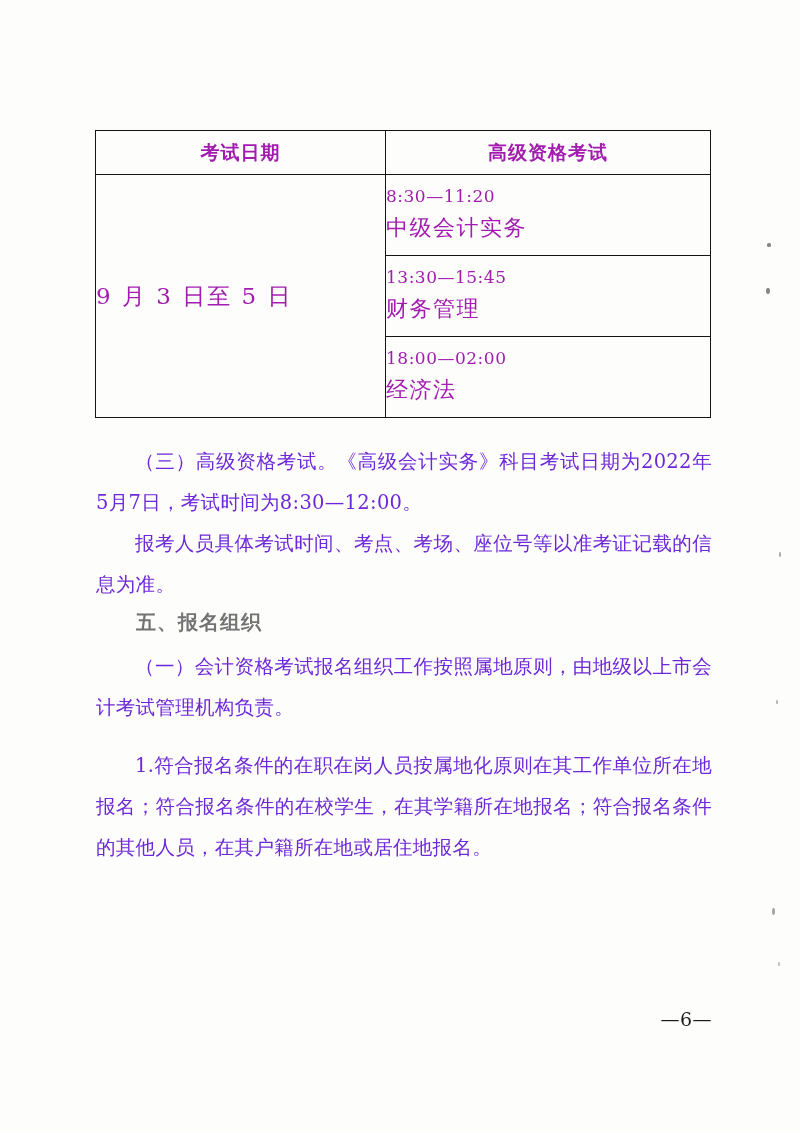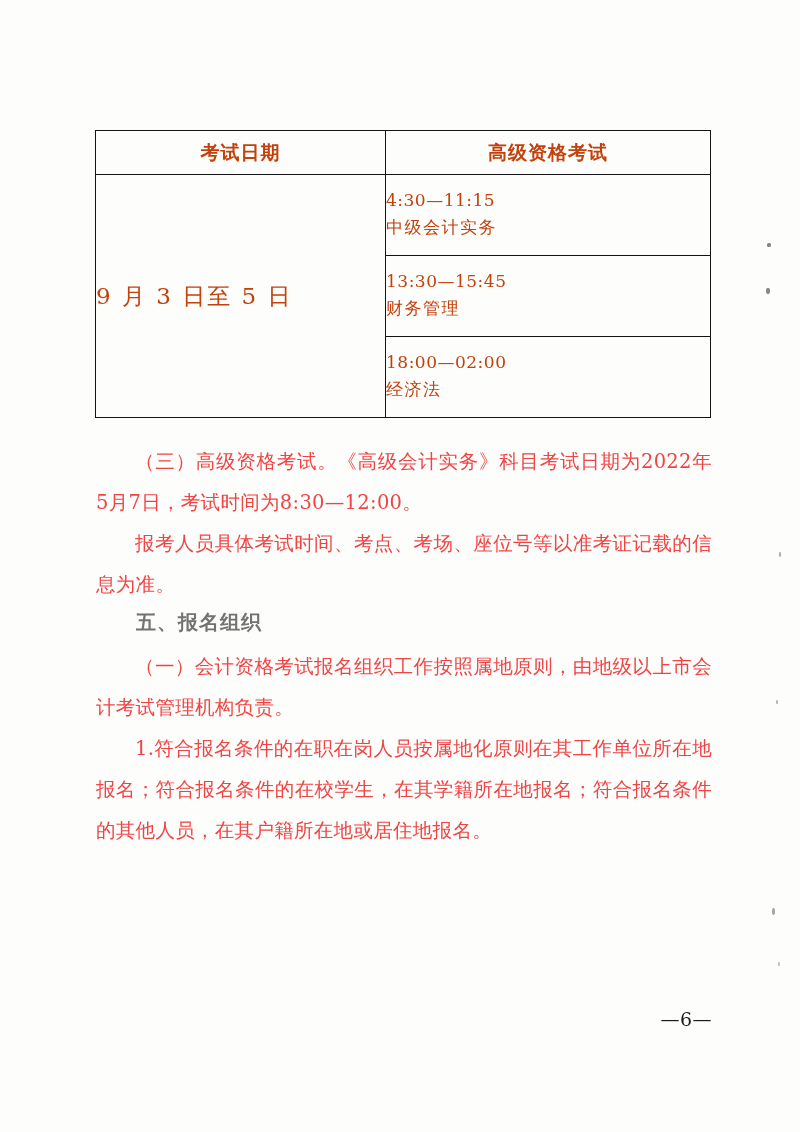--- a/index.html
+++ b/index.html
@@ -23,21 +23,21 @@
     left: 95px;
     top: 130px;
     width: 613px;
     border-collapse: collapse;
     table-layout: fixed;
   }
   .schedule-table td, .schedule-table th {
     border: 1.6px solid #141414;
     padding: 0;
     vertical-align: middle;
-    color: #c2410c;
+    color: #a21caf;
   }
   .schedule-table th {
     height: 43px;
     font-weight: bold;
     font-size: 19px;
     letter-spacing: 1px;
     font-family: "DejaVu Sans", "Liberation Sans", sans-serif;
   }
   .col-date { width: 289px; }
   .col-time { width: 324px; }
@@ -46,40 +46,40 @@
     height: 80px;
     padding: 6px 0 8px 0;
   }
   .slot-time {
     font-size: 17px;
     letter-spacing: 0.5px;
     line-height: 1.55;
     font-family: "DejaVu Serif", "Liberation Serif", serif;
   }
   .slot-subject {
-    font-size: 17px;
+    font-size: 22px;
     letter-spacing: 1.5px;
     line-height: 1.75;
   }
   .date-cell {
     font-size: 23px;
     letter-spacing: 2px;
   }
 
   
   .body-text {
     position: absolute;
     left: 96px;
     width: 616px;
     font-size: 19.5px;
     line-height: 41px;
     letter-spacing: 0.3px;
     text-align: justify;
     text-justify: inter-character;
-    color: #ef4444;
+    color: #6d28d9;
   }
   .indent { text-indent: 2em; }
   .section-heading {
     position: absolute;
     left: 96px;
     width: 616px;
     font-size: 20px;
     font-weight: bold;
     line-height: 41px;
     text-indent: 2em;
@@ -121,21 +121,21 @@
 
   <table class="schedule-table">
     <tbody>
       <tr>
         <th class="col-date">考试日期</th>
         <th class="col-time">高级资格考试</th>
       </tr>
       <tr>
         <td class="date-cell" rowspan="3">9 月 3 日至 5 日</td>
         <td class="slot-cell">
-          <div class="slot-time">4:30—11:15</div>
+          <div class="slot-time">8:30—11:20</div>
           <div class="slot-subject">中级会计实务</div>
         </td>
       </tr>
       <tr>
         <td class="slot-cell">
           <div class="slot-time">13:30—15:45</div>
           <div class="slot-subject">财务管理</div>
         </td>
       </tr>
       <tr>
@@ -148,21 +148,21 @@
   </table>
 
   <p class="body-text indent" style="top: 421px;">（三）高级资格考试。《高级会计实务》科目考试日期为2022年5月7日，考试时间为8:30—12:00。</p>
 
   <p class="body-text indent" style="top: 503px;">报考人员具体考试时间、考点、考场、座位号等以准考证记载的信息为准。</p>
 
   <h2 class="section-heading" style="top: 585px;">五、报名组织</h2>
 
   <p class="body-text indent" style="top: 626px;">（一）会计资格考试报名组织工作按照属地原则，由地级以上市会计考试管理机构负责。</p>
 
-  <p class="body-text indent" style="top: 708px;">1.符合报名条件的在职在岗人员按属地化原则在其工作单位所在地报名；符合报名条件的在校学生，在其学籍所在地报名；符合报名条件的其他人员，在其户籍所在地或居住地报名。</p>
+  <p class="body-text indent" style="top: 725px;">1.符合报名条件的在职在岗人员按属地化原则在其工作单位所在地报名；符合报名条件的在校学生，在其学籍所在地报名；符合报名条件的其他人员，在其户籍所在地或居住地报名。</p>
 
 
   <div class="page-number">—6—</div>
 
   <span class="speck s1"></span>
   <span class="speck s2"></span>
   <span class="speck s3"></span>
   <span class="speck s4"></span>
   <span class="speck s5"></span>
   <span class="speck s6"></span>

